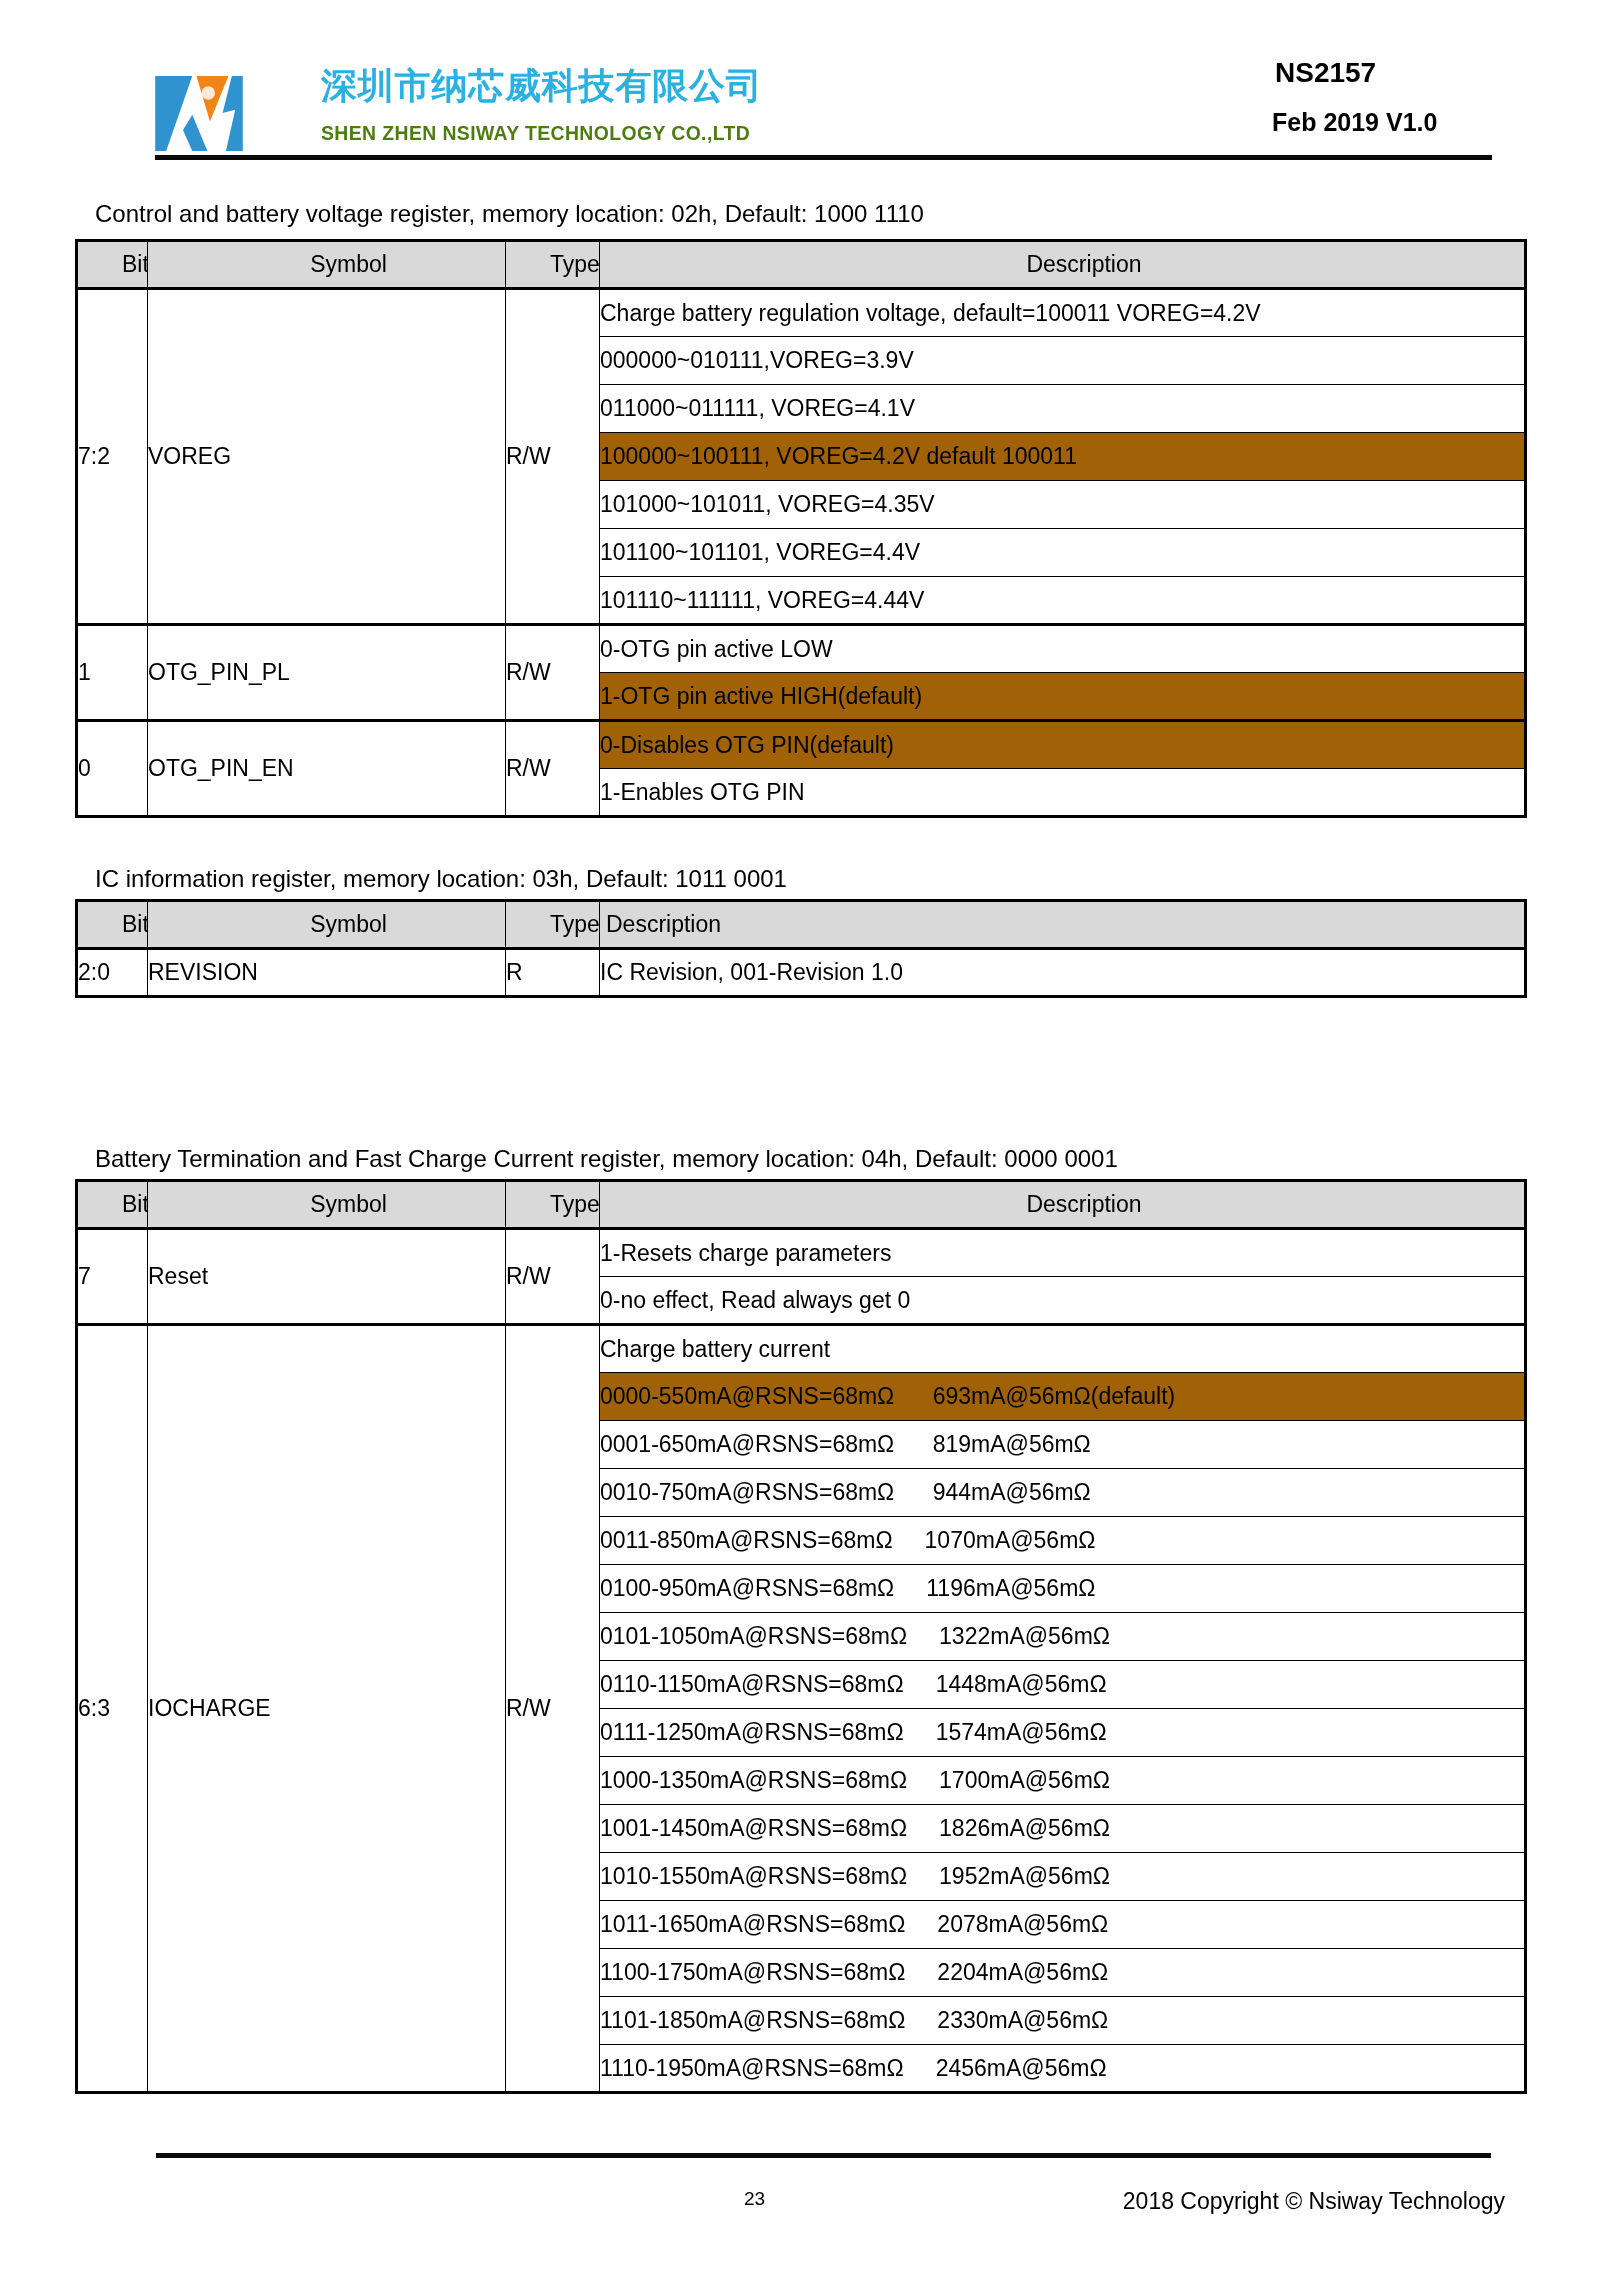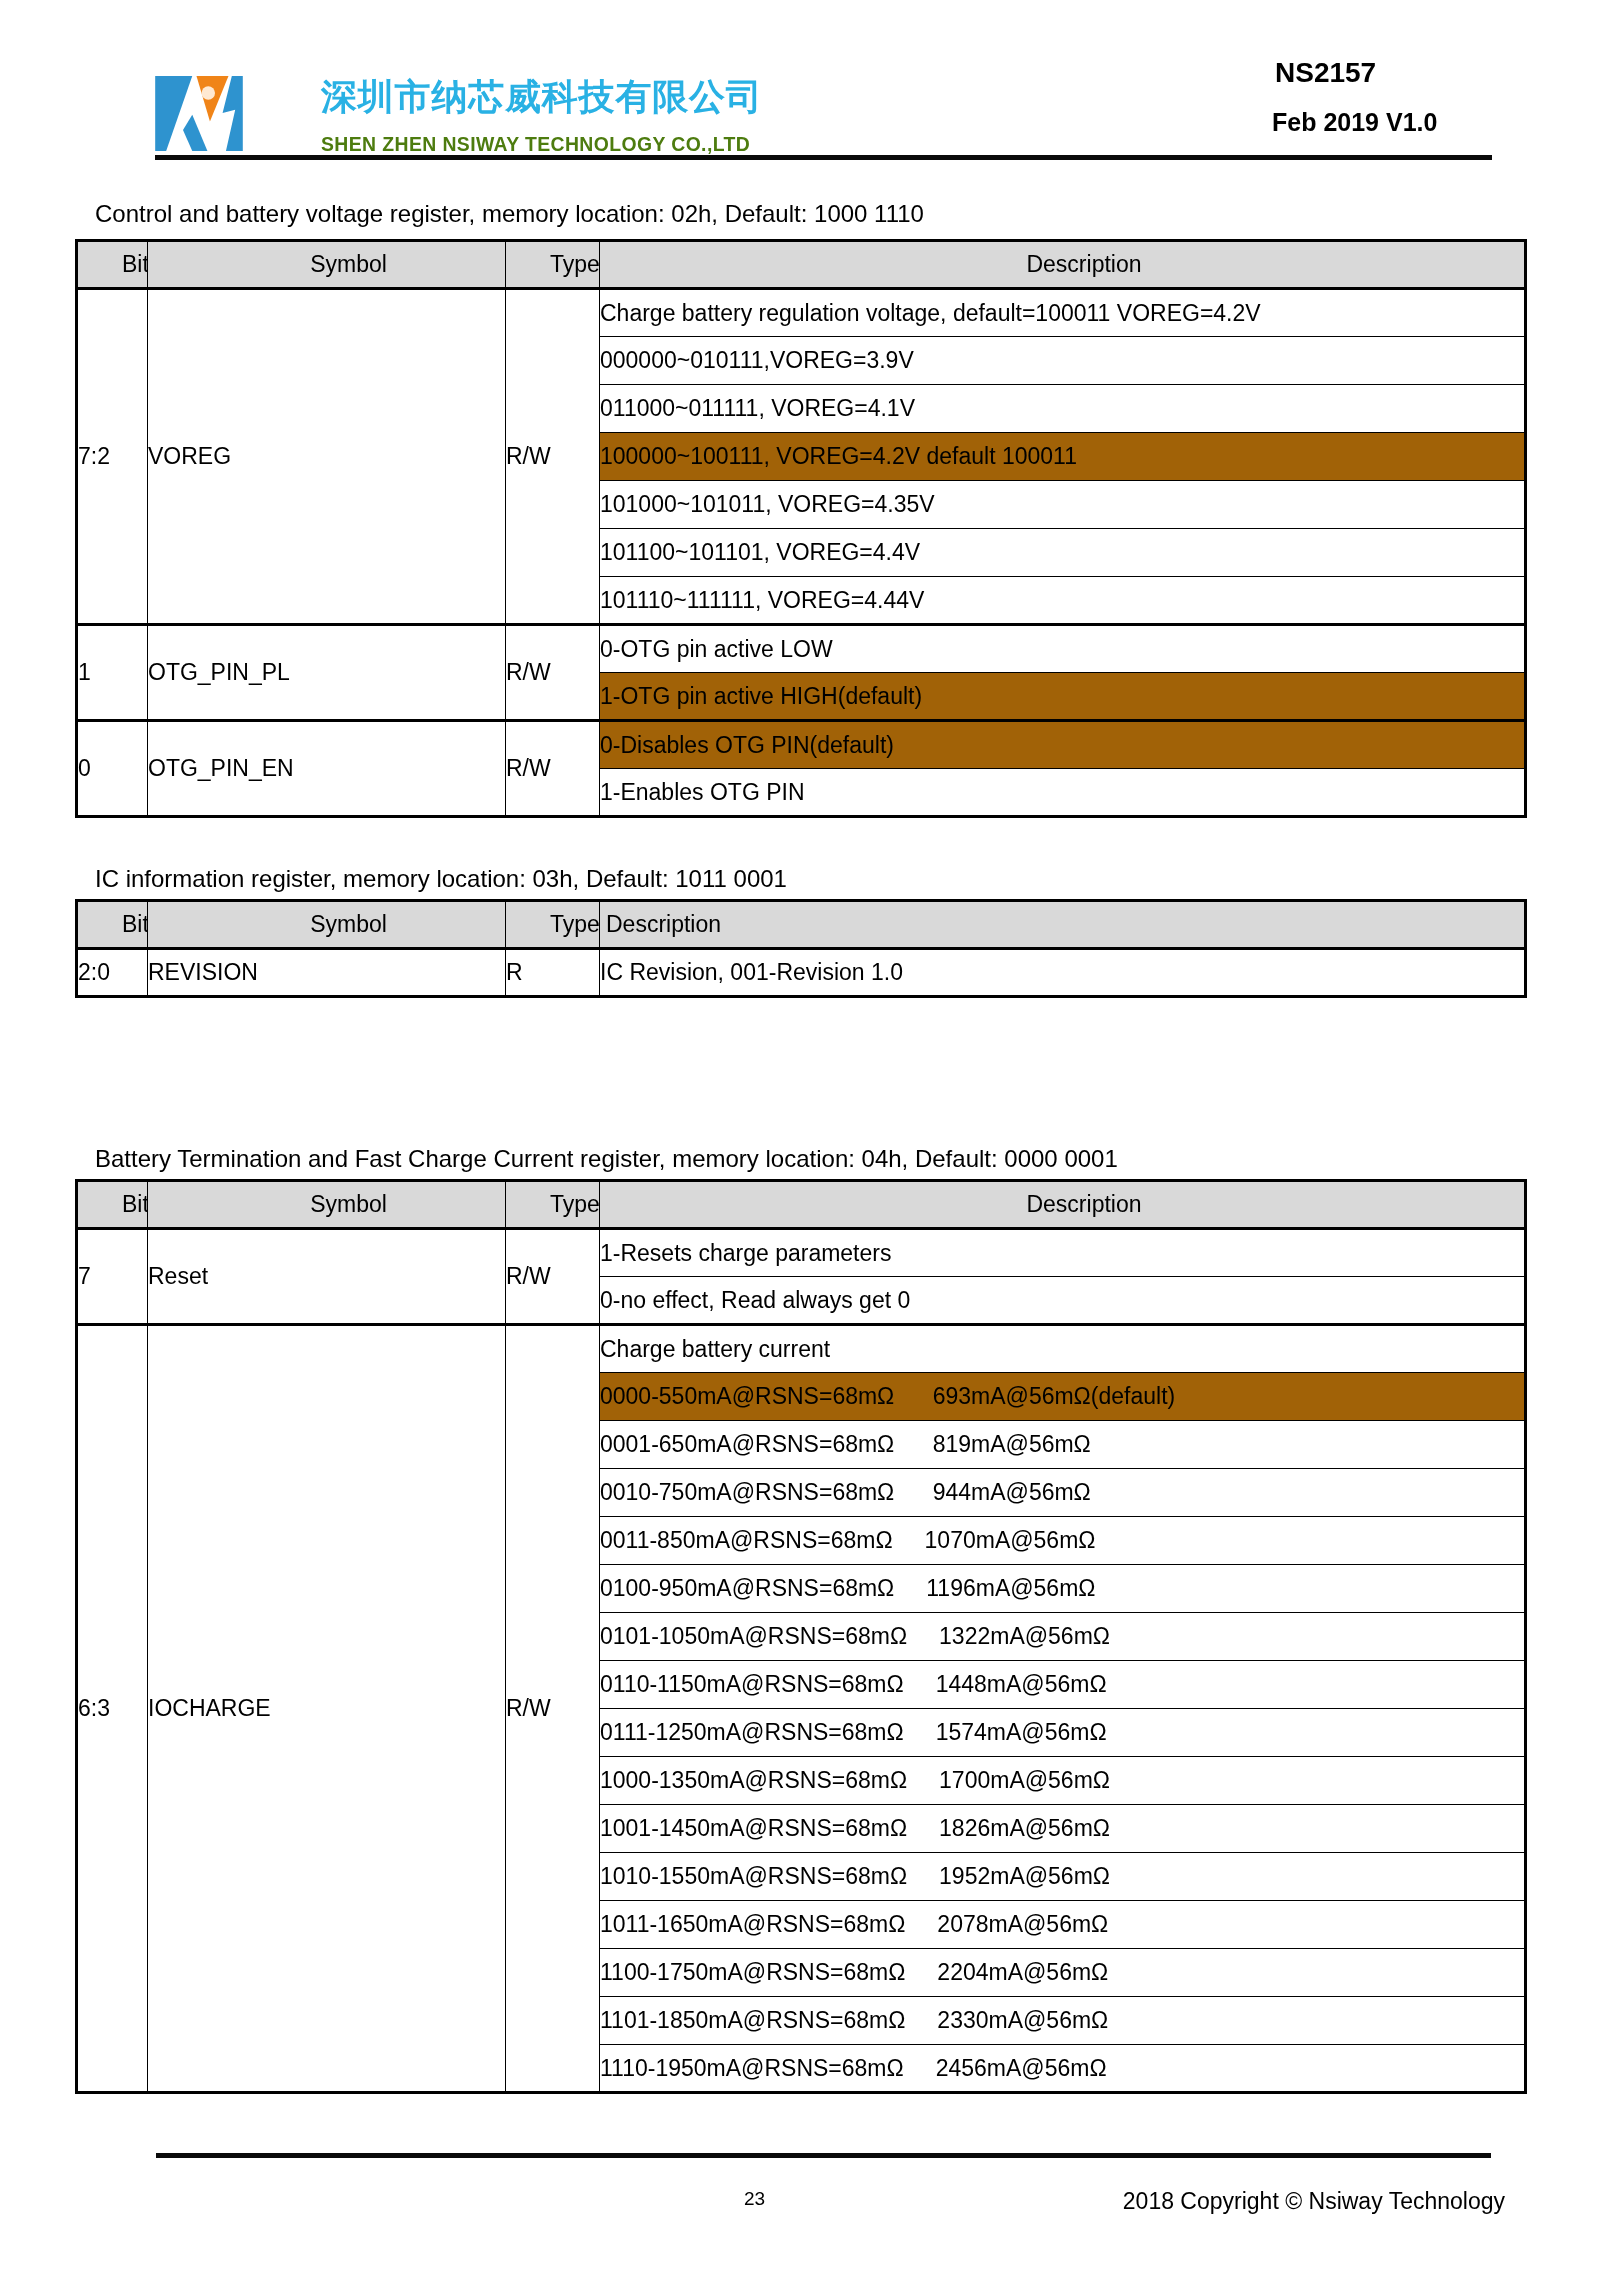--- a/index.html
+++ b/index.html
@@ -2,21 +2,21 @@
 <html style="font-size:13.5px"><head>
 <meta charset="utf-8">
 <style>
   html,body{margin:0;padding:0;background:#888;}
   .page{
     position:relative;width:1623px;height:2295px;background:#fff;
     font-family:"Liberation Sans","DejaVu Sans",sans-serif;color:#000;overflow:hidden;
   }
   
   .logo{position:absolute;left:155px;top:71px;width:88px;height:80px;}
-  .company{position:absolute;left:321px;top:73px;}
+  .company{position:absolute;left:321px;top:62px;}
   .company-cn{font-size:36px;font-weight:bold;color:#29b1e4;letter-spacing:0.8px;white-space:nowrap;}
   .company-en{font-size:19.4px;font-weight:bold;color:#4d7c0f;letter-spacing:0.4px;margin-top:11px;white-space:nowrap;}
   .part-no{position:absolute;left:1275px;top:57px;font-size:28px;font-weight:bold;white-space:nowrap;}
   .rev-date{position:absolute;left:1272px;top:108px;font-size:25px;font-weight:bold;white-space:nowrap;}
   .header-rule{position:absolute;left:155px;top:155px;width:1337px;height:5px;background:#0a0a0a;}
   
   .tbl-title{position:absolute;left:95px;font-size:24px;white-space:pre;}
   .title-1{top:200px;} .title-2{top:865px;} .title-3{top:1145px;}
   
   table.reg{

